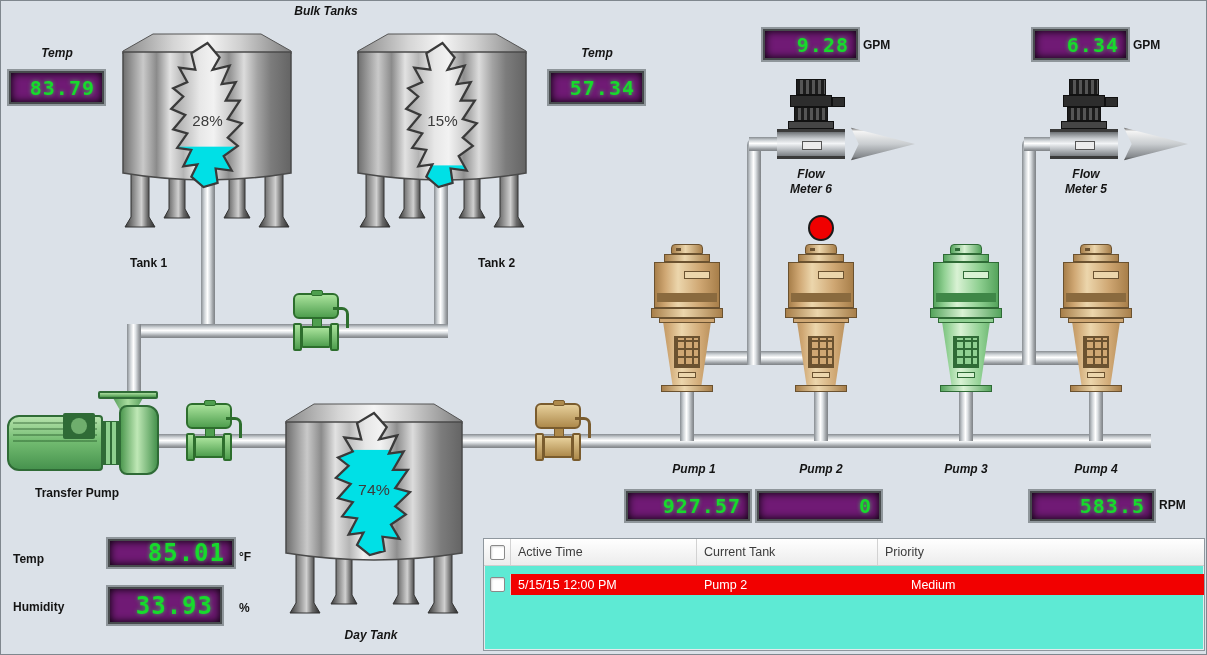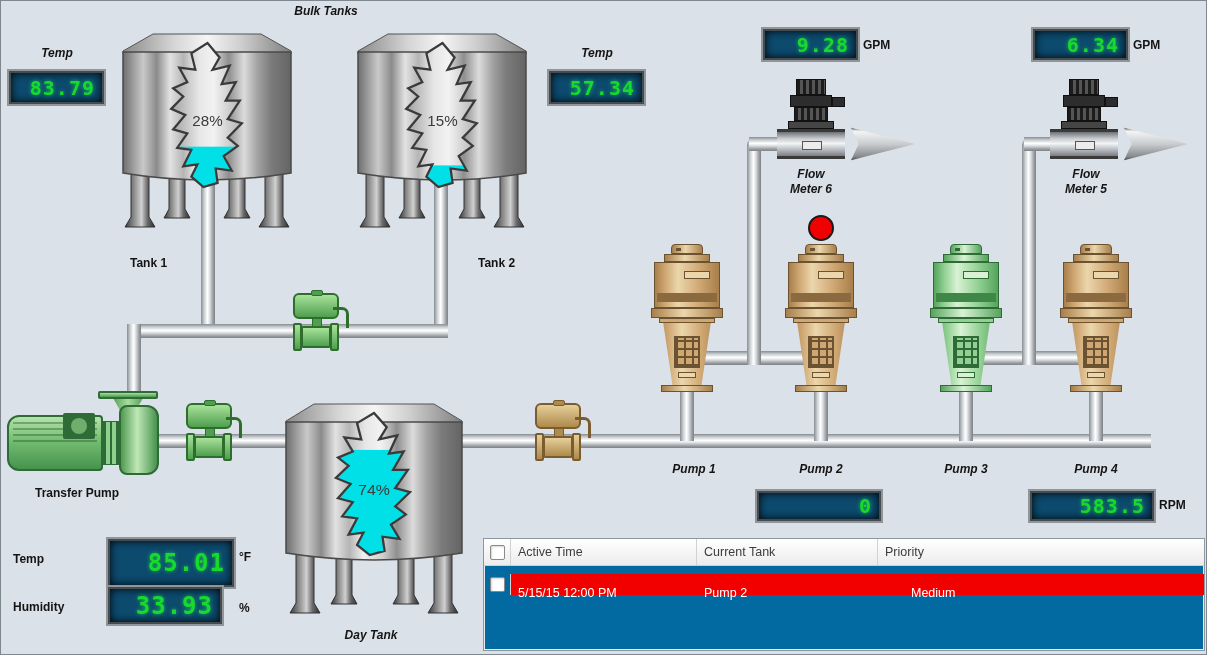--- a/index.html
+++ b/index.html
@@ -2,21 +2,21 @@
 <html><head>
 <meta charset="utf-8">
 <style>
   html,body{margin:0;padding:0;background:#b9c0c7;}
   #scene{position:relative;width:1205px;height:653px;background:#dbe1e8;border:1px solid #7f878e;
          font-family:"Liberation Sans",sans-serif;overflow:hidden;}
   
   .lbl{position:absolute;font:bold 12px "Liberation Sans",sans-serif;color:#141414;z-index:4;white-space:nowrap;}
   .lbl.c{transform:translateX(-50%);font-style:italic;}
   
-  .led{position:absolute;background:#0c4a6e;border:2px solid #474b4d;box-shadow:0 0 0 2px #8f969b, inset 0 0 8px #000;
+  .led{position:absolute;background:#701a75;border:2px solid #474b4d;box-shadow:0 0 0 2px #8f969b, inset 0 0 8px #000;
        display:flex;align-items:center;justify-content:flex-end;padding-right:7px;z-index:4;box-sizing:border-box;}
   .led span{font-family:"DejaVu Sans Mono",monospace;font-weight:bold;color:#17da2c;
             text-shadow:0 0 4px rgba(40,255,70,.6);font-size:20px;letter-spacing:1px;}
   .led.big span{font-size:24px;}
   
   .ph,.pv{position:absolute;z-index:1;}
   .ph{height:14px;background:linear-gradient(180deg,#878c91 0%,#c9ced2 22%,#ffffff 46%,#dde1e4 62%,#999da1 86%,#7e8286 100%);}
   .pv{width:14px;background:linear-gradient(90deg,#878c91 0%,#c9ced2 22%,#ffffff 46%,#dde1e4 62%,#999da1 86%,#7e8286 100%);}
   
   .valve{position:absolute;z-index:3;}
@@ -76,28 +76,28 @@
   .fm-chip{left:25px;top:9px;width:20px;height:9px;background:#ececec;border:1px solid #555;}
   .fm-arrow{left:82px;top:48px;width:64px;height:34px;clip-path:polygon(0 2%,100% 50%,0 98%,12% 50%);
             background:linear-gradient(180deg,#303030 0,#f5f5f5 12%,#c9cdd0 50%,#84888c 88%,#303030 100%);}
   
   .dot{position:absolute;width:26px;height:26px;border-radius:50%;border:2px solid #1a1a1a;box-sizing:border-box;z-index:4;}
   
   .lvl{position:absolute;z-index:3;overflow:visible;}
   .lvl text{font:15px "Liberation Sans",sans-serif;fill:#3c3c3c;}
   .tanksvg{position:absolute;z-index:2;}
   
-  .atable{position:absolute;left:482px;top:537px;width:722px;height:113px;background:#0369a1;border:1px solid #8f979e;
+  .atable{position:absolute;left:482px;top:537px;width:722px;height:113px;background:#5eead4;border:1px solid #8f979e;
           box-shadow:inset 0 0 0 1px #e6eaec;z-index:5;box-sizing:border-box;font-family:"Liberation Sans",sans-serif;}
   .a-head{display:flex;height:26px;background:linear-gradient(#ffffff,#ececec);border-bottom:1px solid #cfcfcf;}
   .a-hc{font-size:12.5px;color:#3c3c3c;padding:6px 0 0 7px;border-right:1px solid #d2d2d2;box-sizing:border-box;}
   .a-row{display:flex;height:21px;margin-top:8px;}
   .a-cbcell{width:27px;box-sizing:border-box;border-right:1px solid #d2d2d2;display:flex;align-items:center;justify-content:center;}
   .a-red{display:flex;flex:1;color:#fff;font-size:12.5px;}
-  .a-rc{padding:4px 0 0 7px;box-sizing:border-box;margin-top:8px;}
+  .a-rc{padding:4px 0 0 7px;box-sizing:border-box;}
   .cb{width:13px;height:13px;background:#fff;border:1px solid #8a8a8a;border-radius:2px;box-shadow:inset 1px 1px 2px #d7d7d7;}
   .w1{width:186px;}.w2{width:207px;}.w3{width:181px;}.w4{width:119px;flex:1;}
 </style>
 </head>
 <body>
 
 <div id="scene">
 
   <svg width="0" height="0" style="position:absolute" aria-hidden="true">
     <defs>
@@ -337,27 +337,30 @@
     </div>
   <div class="led" style="left:548px;top:70px;width:95px;height:33px">
       <span>57.34</span>
     </div>
   <div class="led" style="left:762px;top:28px;width:95px;height:31px">
       <span>9.28</span>
     </div>
   <div class="led" style="left:1032px;top:28px;width:95px;height:31px">
       <span>6.34</span>
     </div>
+  <div class="led" style="left:625px;top:490px;width:124px;height:30px">
+      <span>927.57</span>
+    </div>
   <div class="led" style="left:756px;top:490px;width:124px;height:30px">
       <span>0</span>
     </div>
   <div class="led" style="left:1029px;top:490px;width:124px;height:30px">
       <span>583.5</span>
     </div>
-  <div class="led big" style="left:107px;top:538px;width:126px;height:48px">
+  <div class="led big" style="left:107px;top:538px;width:126px;height:28px">
       <span>85.01</span>
     </div>
   <div class="led big" style="left:107px;top:586px;width:114px;height:37px">
       <span>33.93</span>
     </div>
 
   <div class="lbl c" style="left:325px;top:3px">Bulk Tanks</div>
   <div class="lbl c" style="left:56px;top:45px">Temp</div>
   <div class="lbl c" style="left:596px;top:45px">Temp</div>
   <div class="lbl" style="left:862px;top:37px">GPM</div>

